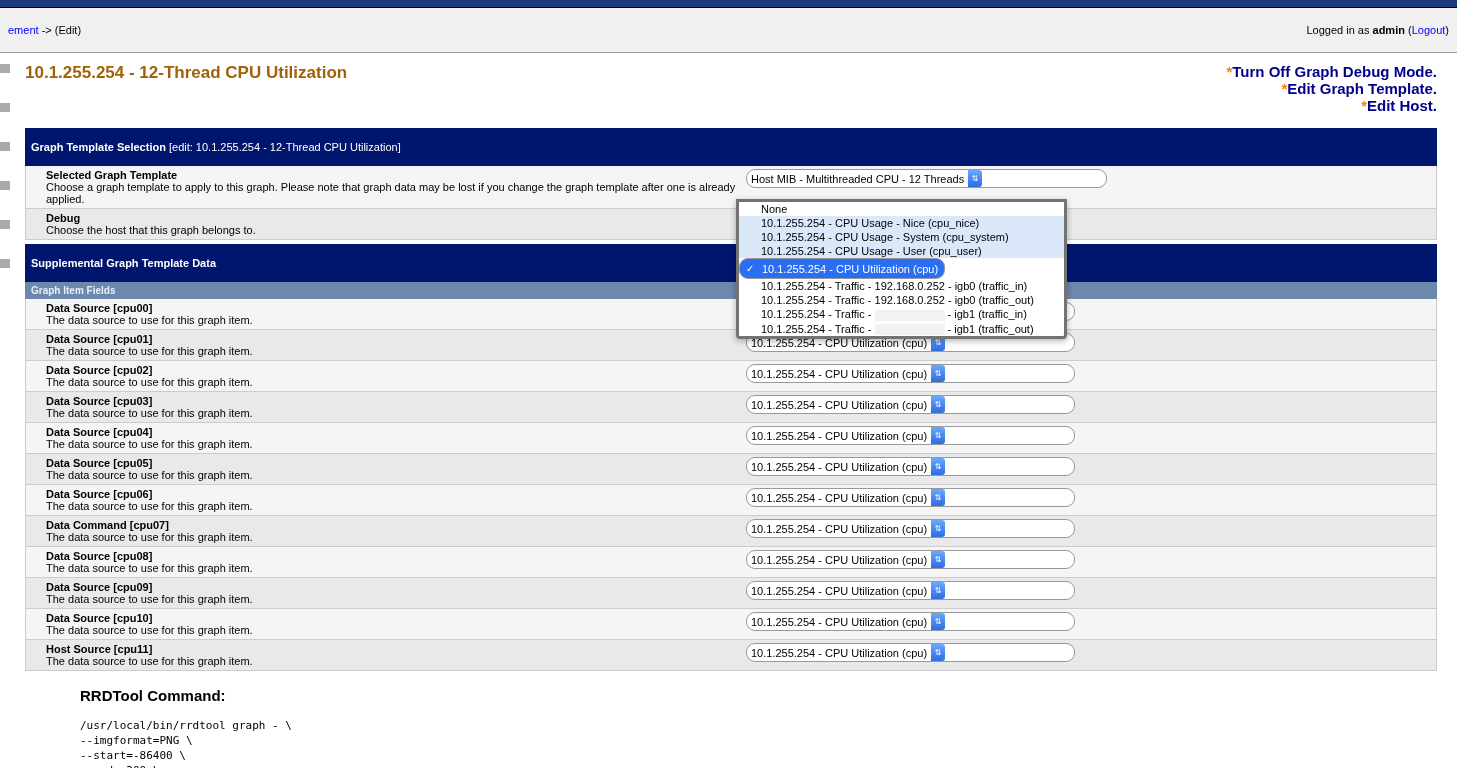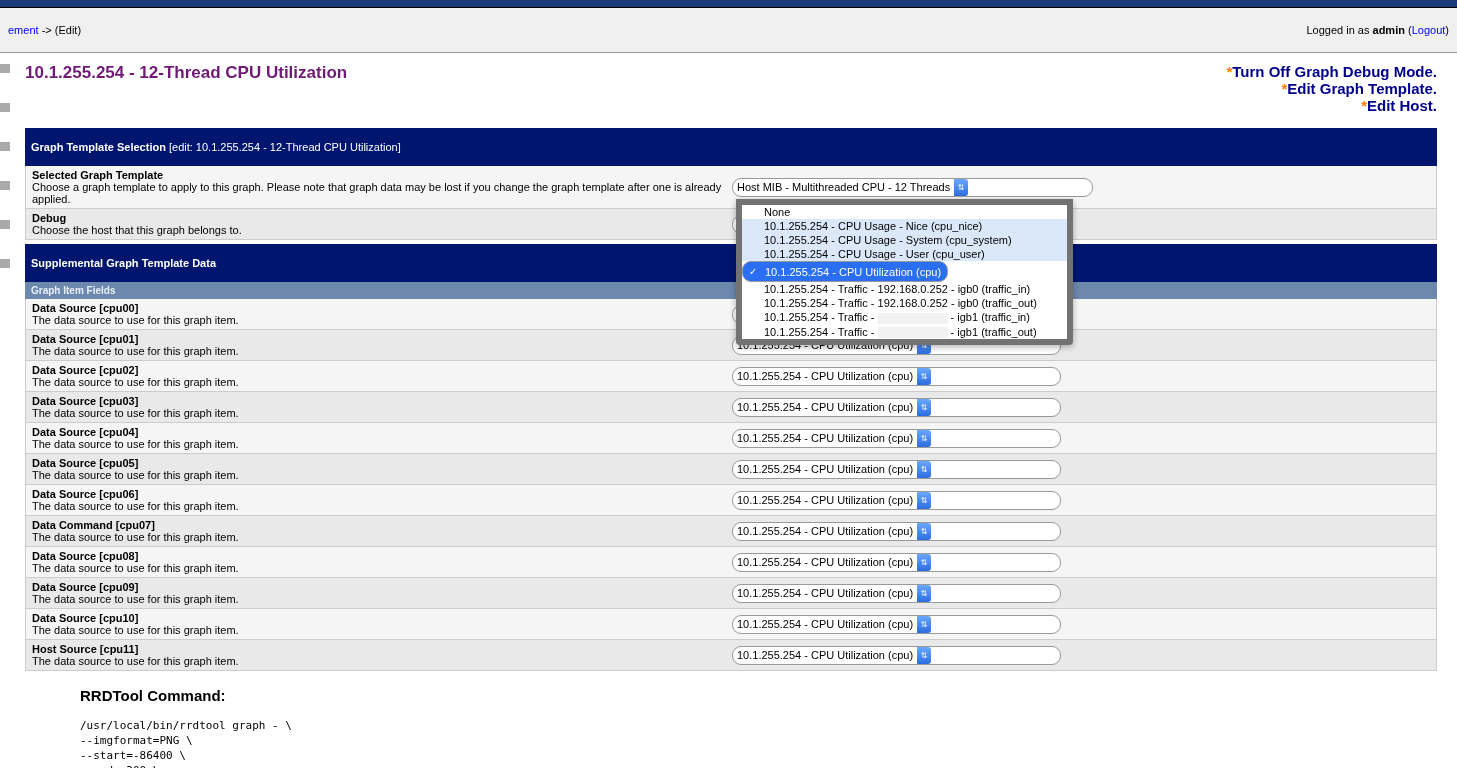--- a/index.html
+++ b/index.html
@@ -4,41 +4,41 @@
 <style>
 html,body{margin:0;padding:0;font-family:Verdana,Arial,sans-serif;font-size:11px;color:#000;background:#fff}
 .shell{width:1457px;background:#fff}
 .topbar{height:7px;background:#1b3a7a;border-bottom:1px solid #000}
 .breadcrumb{display:flex;justify-content:space-between;align-items:center;padding:16px 8px;background:#f0f0f0;border-bottom:1px solid #999;font-size:11px}
 .breadcrumb a{color:#00f;text-decoration:none}
 .leftnav{position:absolute;left:0;top:34px;width:14px;height:700px}
 .leftnav .stub{width:10px;height:9px;background:#aaa;margin:30px 0}
 .content{padding:10px 20px 0 25px}
 .head{display:flex;justify-content:space-between;align-items:flex-start;margin-bottom:14px}
-.head h1{font-size:17px;font-weight:bold;margin:0;color:#701a75}
+.head h1{font-size:17px;font-weight:bold;margin:0;color:#a16207}
 .links{text-align:right;font-size:15px;font-weight:bold}
 .links .ast{color:#ff7f00}
 .links a{color:#00008b;text-decoration:none}
 .section-bar{background:#00156e;color:#fff;font-weight:bold;font-size:11px;padding:13px 6px}
 .section-bar .sub{font-weight:normal}
 .sub-bar{background:#6d88ad;color:#e9eefb;font-weight:bold;font-size:10px;padding:3px 6px}
-.formrow{display:flex;align-items:center;border:1px solid #ccc;border-top:none;padding:3px 6px}
+.formrow{display:flex;align-items:flex-start;border:1px solid #ccc;border-top:none;padding:3px 20px}
 .formrow.alt{background:#f5f5f5}
 .formrow.alt2{background:#e9e9e9}
 .formrow .label{width:700px}
 .formrow .label .name{font-weight:bold;font-size:11px}
 .formrow .label .desc{font-size:11px}
 .formrow .field{flex:1}
 .sel{display:inline-flex;align-items:center;background:#fff;border:1px solid #999;border-radius:9px;height:17px;font-size:11px;padding:0 0 0 4px;position:relative}
 .sel .txt{white-space:nowrap}
 .sel .btn{width:14px;height:17px;background:linear-gradient(#6aa8ff,#2d6de0);border-radius:0 3px 3px 0;margin-left:4px;display:flex;align-items:center;justify-content:center;color:#fff;font-size:8px}
 .sel.w355{width:355px}
 .sel.w255{width:255px}
 .sel.w323{width:323px}
-.dropdown{position:absolute;left:736px;top:199px;background:#fff;border:6px solid #737373;border-radius:0 0 4px 4px;box-shadow:0 2px 6px rgba(0,0,0,.3);font-size:11px;width:325px;z-index:50}
+.dropdown{position:absolute;left:736px;top:199px;background:#fff;border:3px solid #737373;border-radius:0 0 4px 4px;box-shadow:0 2px 6px rgba(0,0,0,.3);font-size:11px;width:325px;z-index:50}
 .dropdown .opt{padding:1px 6px 1px 22px;white-space:nowrap;position:relative}
 .dropdown .opt.hover{background:#dbe8f9}
 .dropdown .opt.sel{background:#2a6ef4;color:#fff}
 .dropdown .opt.sel::before{content:"✓";position:absolute;left:6px;color:#fff;font-size:10px}
 .rrd{margin:16px 0 0 55px}
 .rrd h2{font-size:15px;margin:0 0 15px 0}
 .rrd pre{font-family:Menlo,Monaco,monospace;font-size:11px;margin:0;line-height:1.35}
 .redact{display:inline-block;width:70px;height:11px;background:#f2f2f2;vertical-align:middle}
 </style>
 </head>

